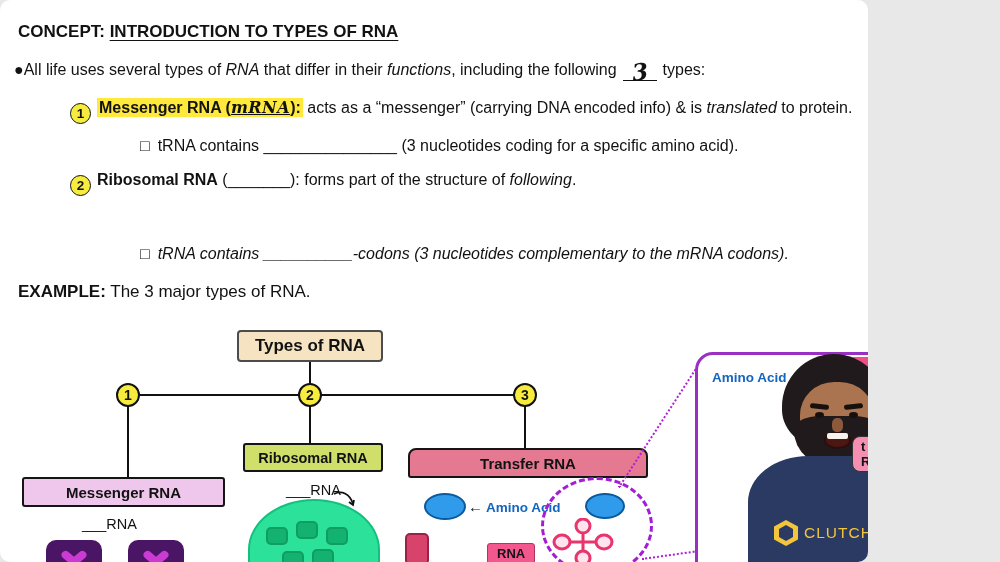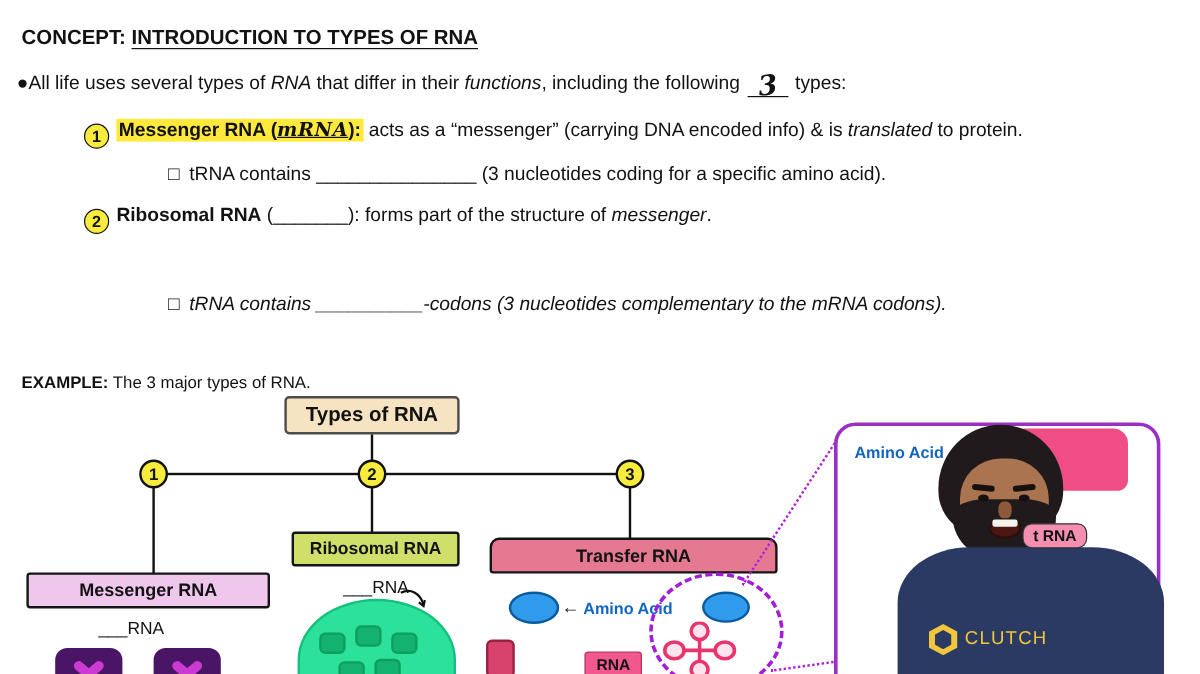--- a/index.html
+++ b/index.html
@@ -1,34 +1,35 @@
 <!DOCTYPE html>
 <html><head>
 <meta charset="utf-8">
 <style>
   * { margin:0; padding:0; box-sizing:border-box; }
   body { margin:0; background:#e8e8e8; }
   .page {
-    position:relative; width:1000px; height:562px; background:#ffffff;
+    position:relative; width:868px; height:562px; background:#ffffff;
     overflow:hidden; font-family:"Liberation Sans","DejaVu Sans",sans-serif;
     color:#121212;
+    border-radius:10px;
   }
   .t { position:absolute; white-space:nowrap; font-size:16px; }
   .b { font-weight:bold; }
   .i { font-style:italic; }
   .u { text-decoration:underline; text-underline-offset:3px; }
 
   #concept { left:18px; top:22px; font-size:17px; }
   #intro   { left:14px; top:61px; }
   #item1   { left:70px; top:98px; }
   #sub1    { left:140px; top:137px; }
   #item2   { left:70px; top:171px; }
   #item3   { left:70px; top:207px; }
   #sub2    { left:140px; top:245px;font-style:italic; }
-  #example { left:18px; top:282px; font-size:14px;margin-top:28px; }
+  #example { left:18px; top:282px; font-size:17px; }
 
   .num {
     display:inline-flex; width:21px; height:21px; border-radius:50%;
     background:#f7ec3e; border:1.5px solid #111; align-items:center;
     justify-content:center; font-weight:bold; font-size:13.5px;
     margin-right:6px; vertical-align:-5px;
   }
   .hl { background:#ffe93c; padding:1px 2px; }
   .hand {
     font-family:"DejaVu Serif",serif; font-style:italic; font-weight:bold;
@@ -158,21 +159,21 @@
 
   <div class="t" id="item1">
     <span class="num">1</span><span class="hl"><span class="b">Messenger RNA</span><span class="b"> (</span><span class="hand">mRNA</span><span class="b">):</span></span><span> acts as a “messenger” (carrying DNA encoded info) &amp; is </span><span class="i">translated</span><span> to protein.</span>
   </div>
 
   <div class="t" id="sub1">
     <span class="marker">□</span><span>tRNA contains </span><span>_______________</span><span> (3 nucleotides coding for a specific amino acid).</span>
   </div>
 
   <div class="t" id="item2">
-    <span class="num">2</span><span class="b">Ribosomal RNA</span><span> (_______): forms part of the structure of </span><span class="i">messenger</span><span>.</span>
+    <span class="num">2</span><span class="b">Ribosomal RNA</span><span> (_______): forms part of the structure of </span><span class="i">following</span><span>.</span>
   </div>
 
 
   <div class="t" id="sub2">
     <span class="marker">□</span><span>tRNA contains </span><span>__________</span><span>-codons (3 nucleotides complementary to the mRNA codons).</span>
   </div>
 
   <div class="t" id="example">
     <span class="b">EXAMPLE:</span><span> The 3 major types of RNA.</span>
   </div>

